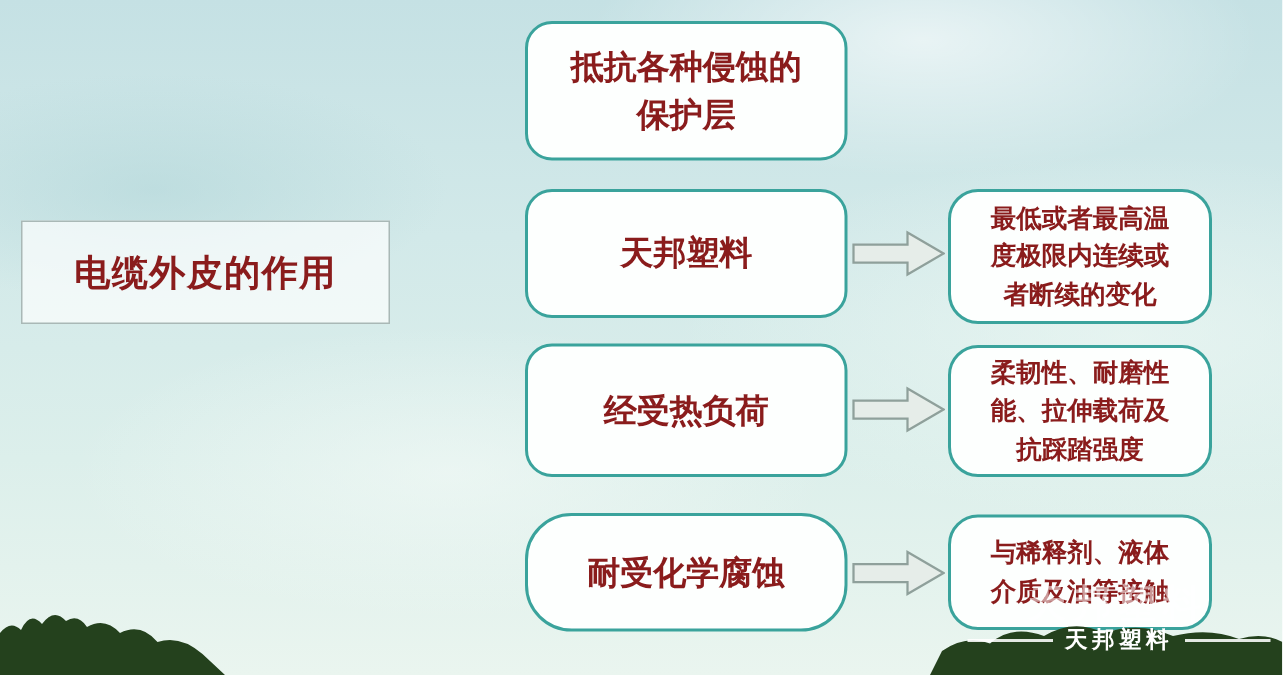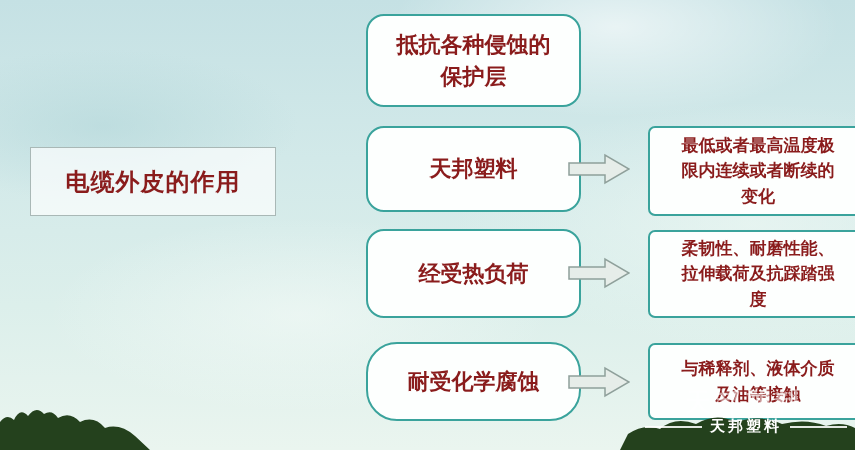--- a/index.html
+++ b/index.html
@@ -22,21 +22,20 @@
   }
   .box {
     position: absolute;
     display: flex;
     align-items: center;
     justify-content: center;
     text-align: center;
     color: #8a1c1c;
     font-weight: bold;
     box-sizing: border-box;
-    margin-left: 16px;
   }
   .title-box {
     left: 14px;
     top: 147px;
     width: 246px;
     height: 69px;
     border: 1px solid #a9b8b6;
     background: rgba(252,254,253,0.72);
     font-size: 24px;
     letter-spacing: 1px;
@@ -50,24 +49,24 @@
     font-size: 22px;
     line-height: 1.45;
     padding: 4px 26px;
   }
   .mid-1 { top: 14px;  height: 93px; }
   .mid-2 { top: 126px; height: 86px; }
   .mid-3 { top: 229px; height: 89px; }
   .mid-4 { top: 342px; height: 79px; border-radius: 31px; }
   .right-box {
     left: 632px;
-    width: 220px;
+    width: 176px;
     background: #fdfffe;
     border: 2px solid #3aa39c;
-    border-radius: 7px;
+    border-radius: 20px;
     font-size: 17px;
     line-height: 1.5;
     padding: 4px 25px;
   }
   .right-1 { top: 126px; height: 90px; }
   .right-2 { top: 230px; height: 88px; }
   .right-3 { top: 343px; height: 77px; }
   .arrow {
     position: absolute;
     left: 568px;

